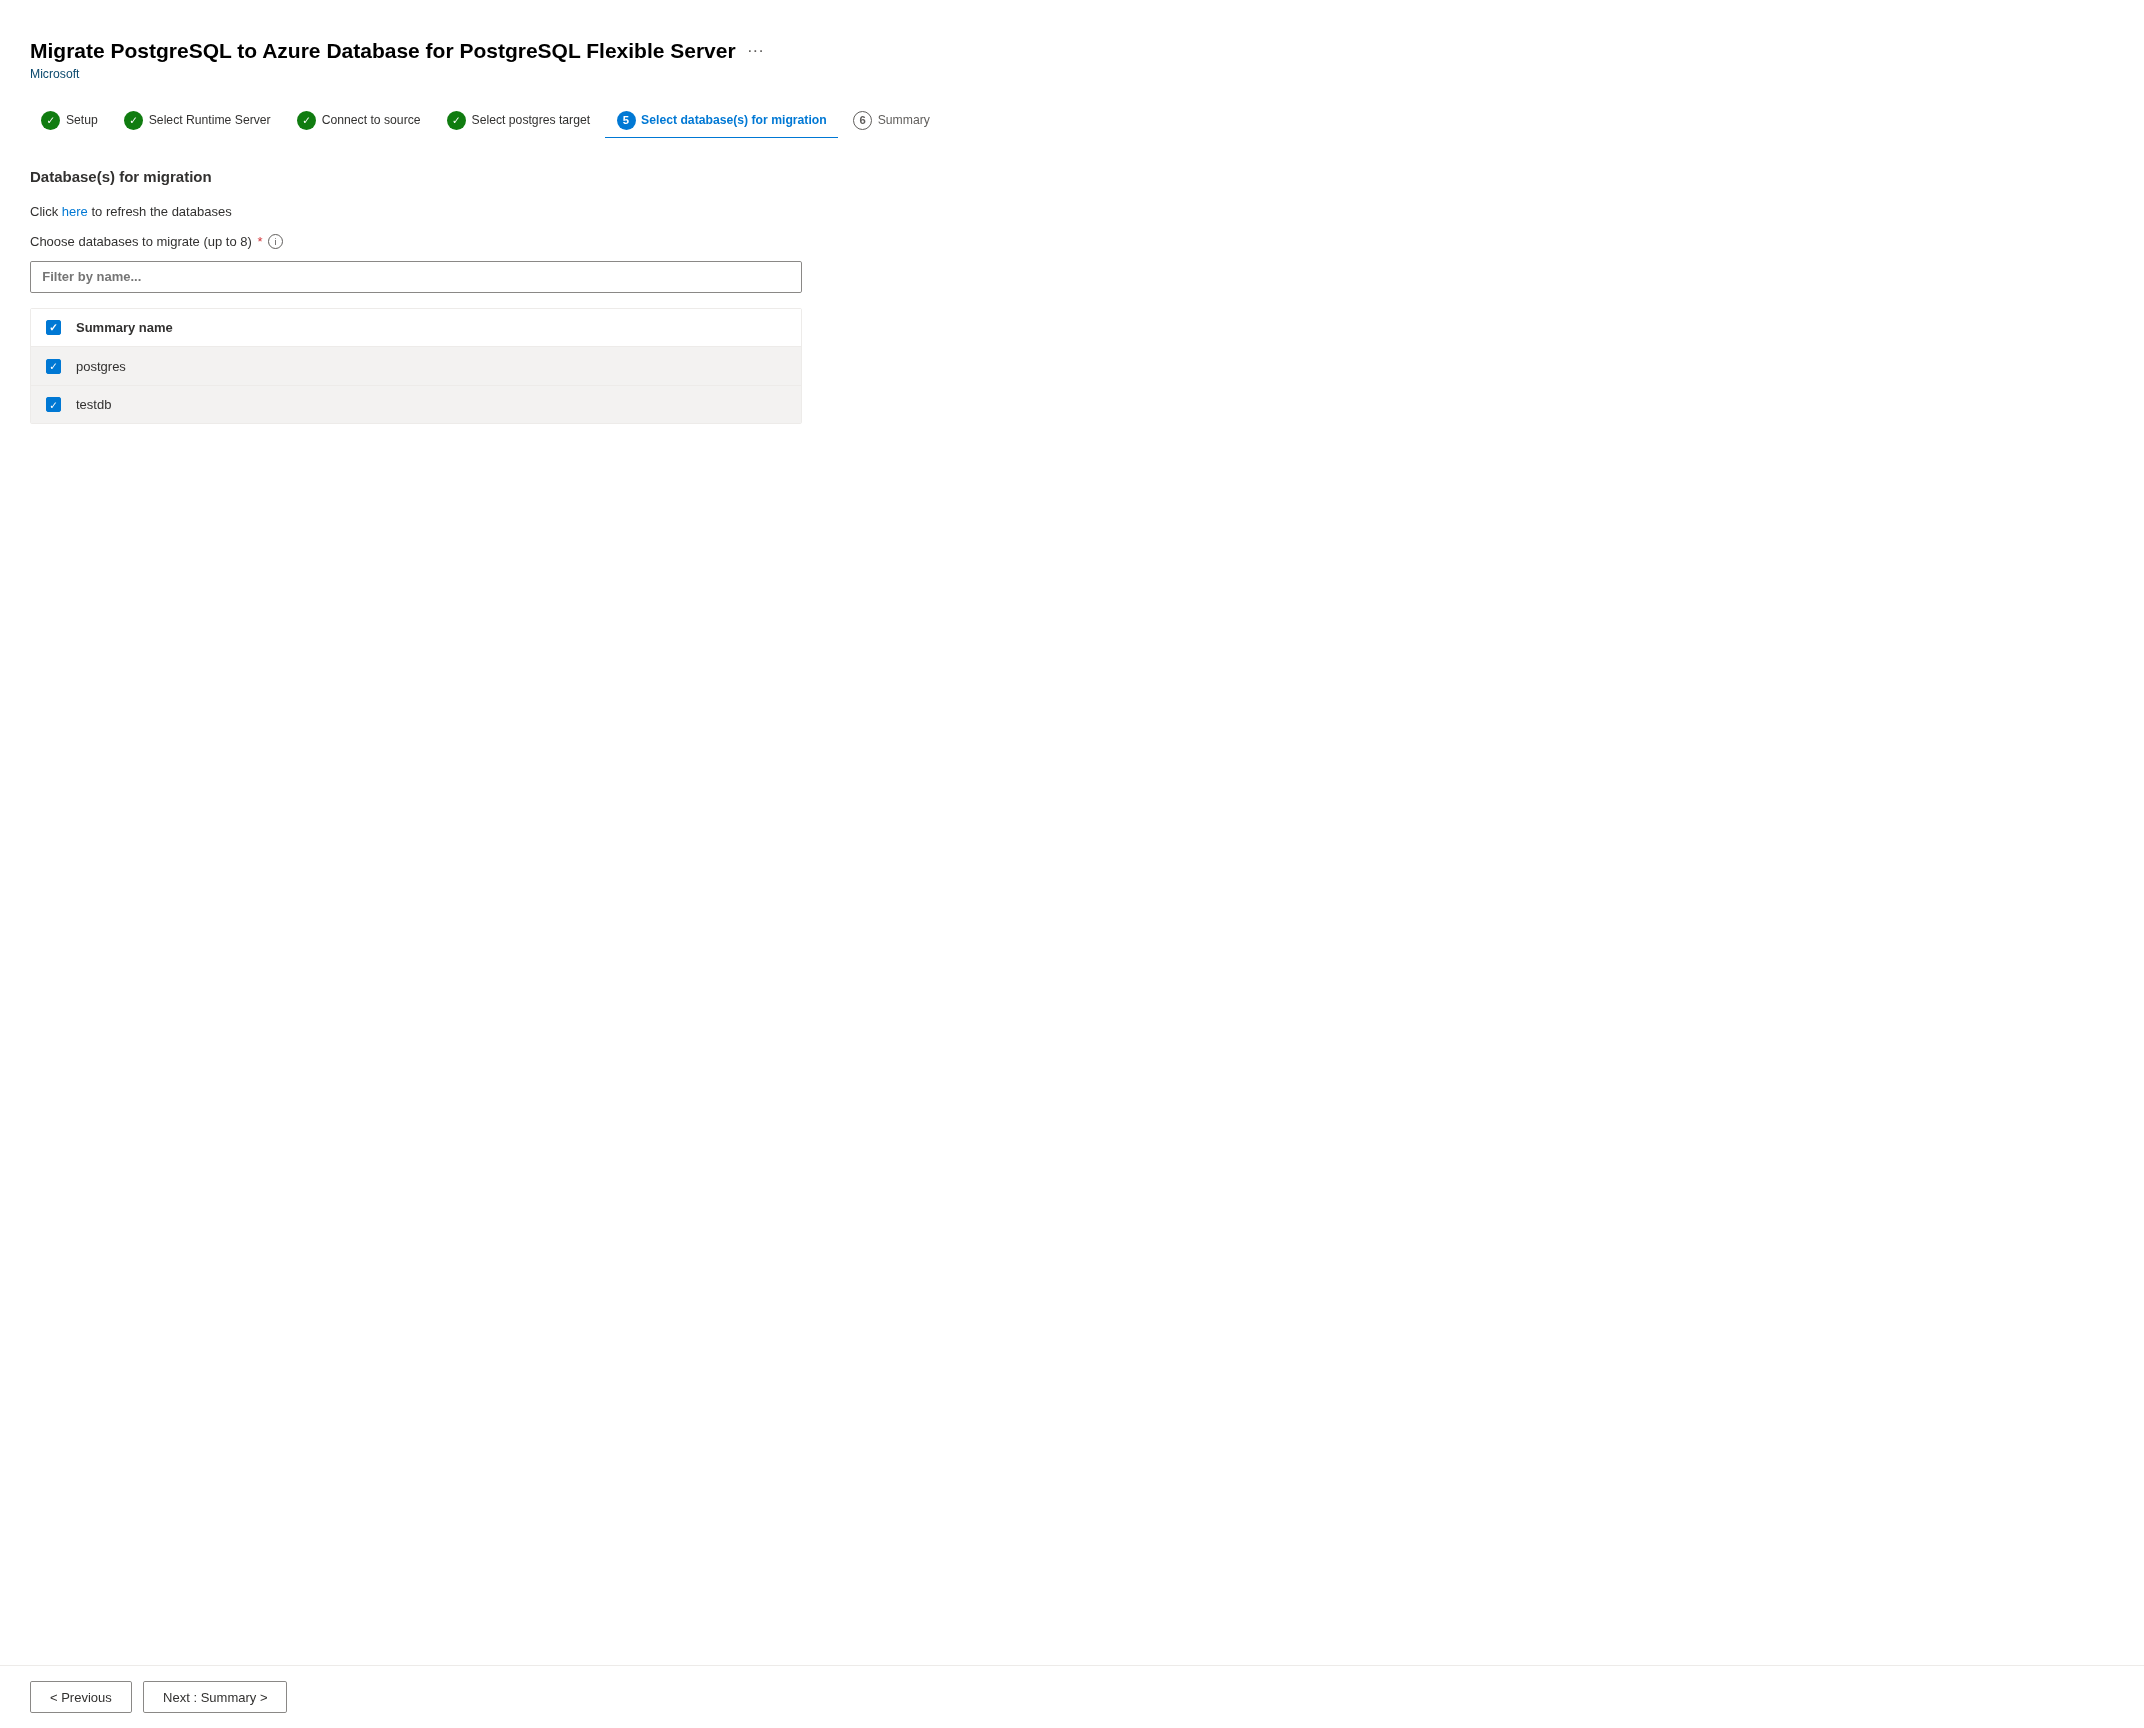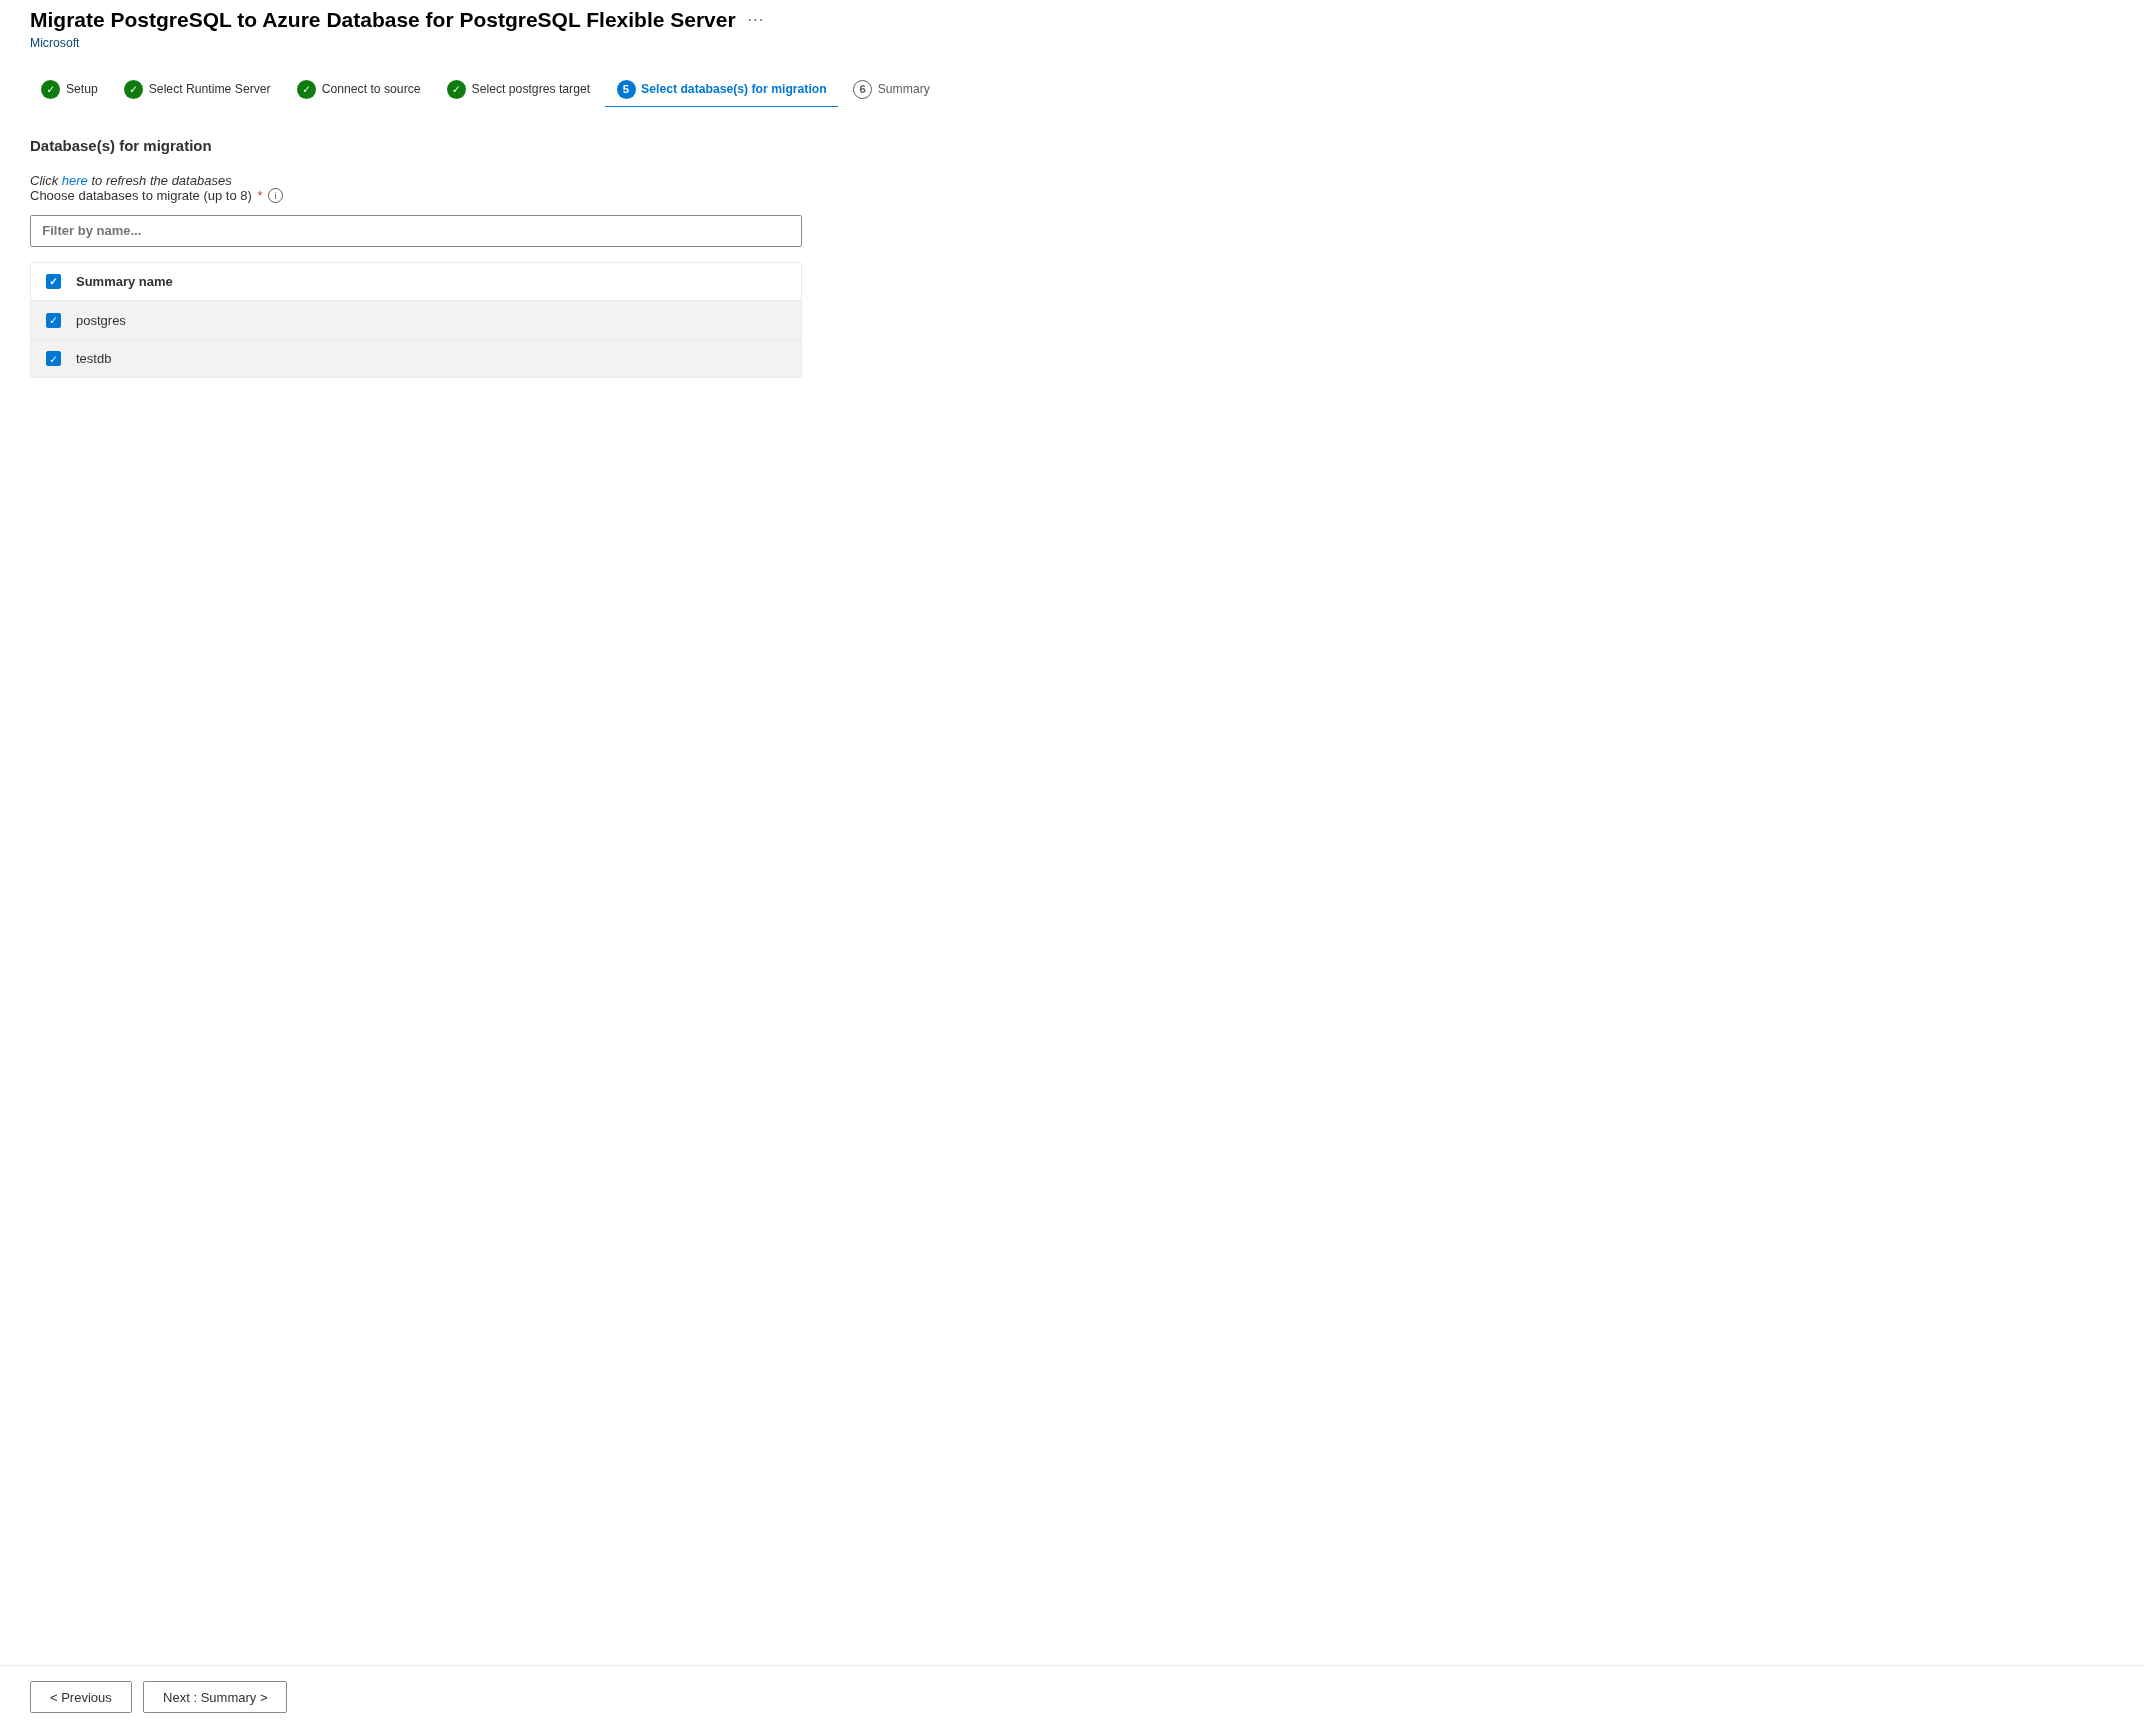--- a/index.html
+++ b/index.html
@@ -7,21 +7,21 @@
       font-family: 'Segoe UI', -apple-system, BlinkMacSystemFont, sans-serif;
       font-size: 13px;
       color: #323130;
       background: #fff;
       min-height: 100vh;
       display: flex;
       flex-direction: column;
     }
     .main-content {
       flex: 1;
-      padding: 8px 30px;
+      padding: 39px 30px;
     }
     .page-title {
       font-size: 21px;
       font-weight: 600;
       color: #000;
       margin-bottom: 3.8px;
       display: flex;
       align-items: center;
       gap: 11.3px;
     }
@@ -100,21 +100,21 @@
     }
     .section-title {
       font-size: 15px;
       font-weight: 700;
       color: #323130;
       margin-bottom: 19px;
     }
     .refresh-text {
       font-size: 13px;
       color: #323130;
-      font-style: italic;
+      margin-bottom: 15px;
     }
     .refresh-text a {
       color: #0078d4;
       text-decoration: none;
     }
     .choose-label {
       font-size: 13px;
       color: #323130;
       margin-bottom: 11.3px;
       display: flex;

